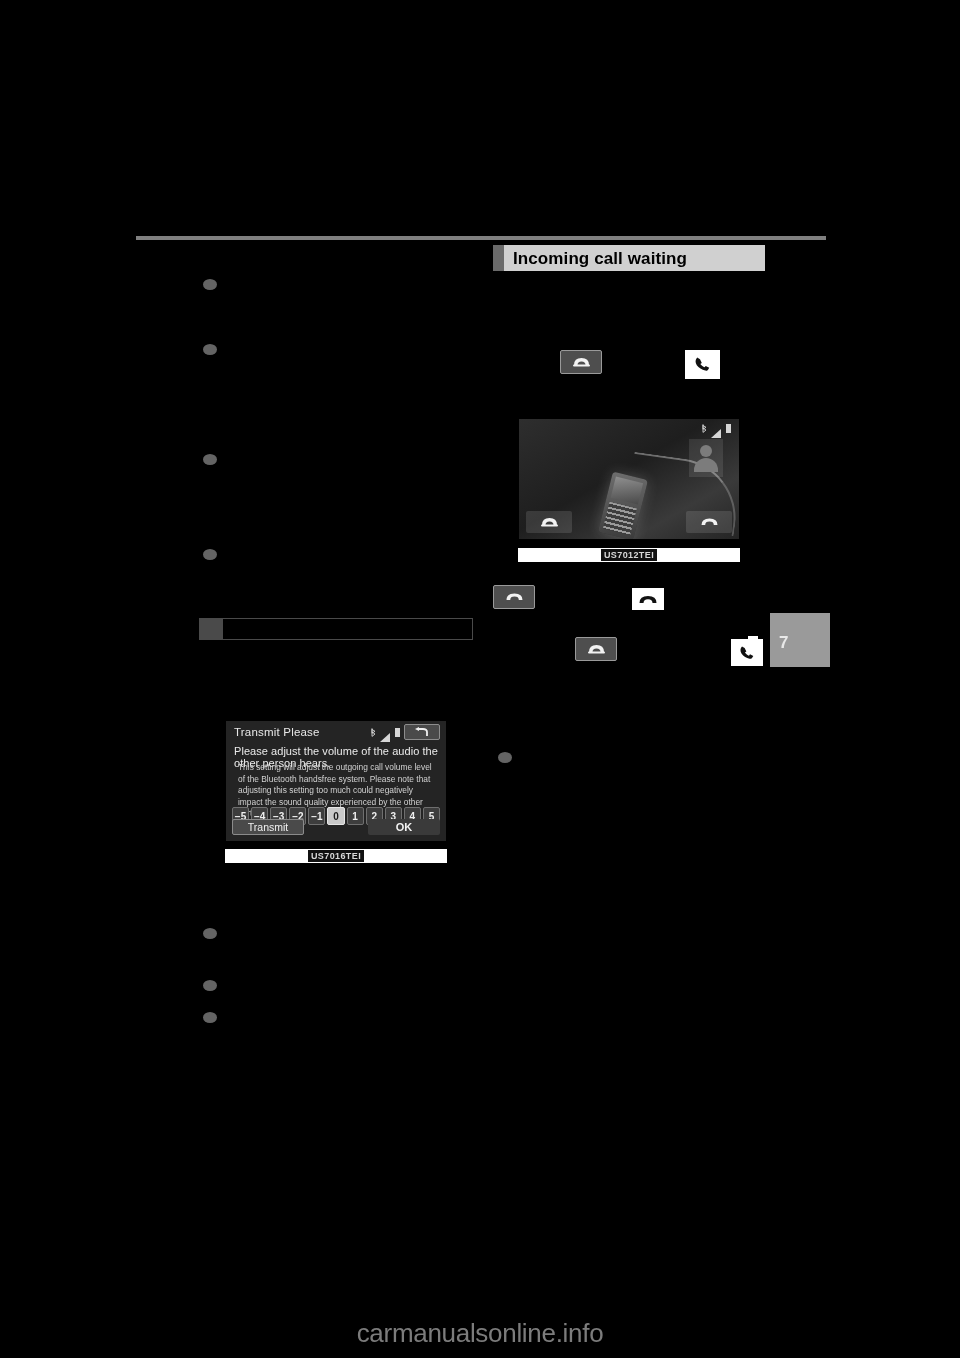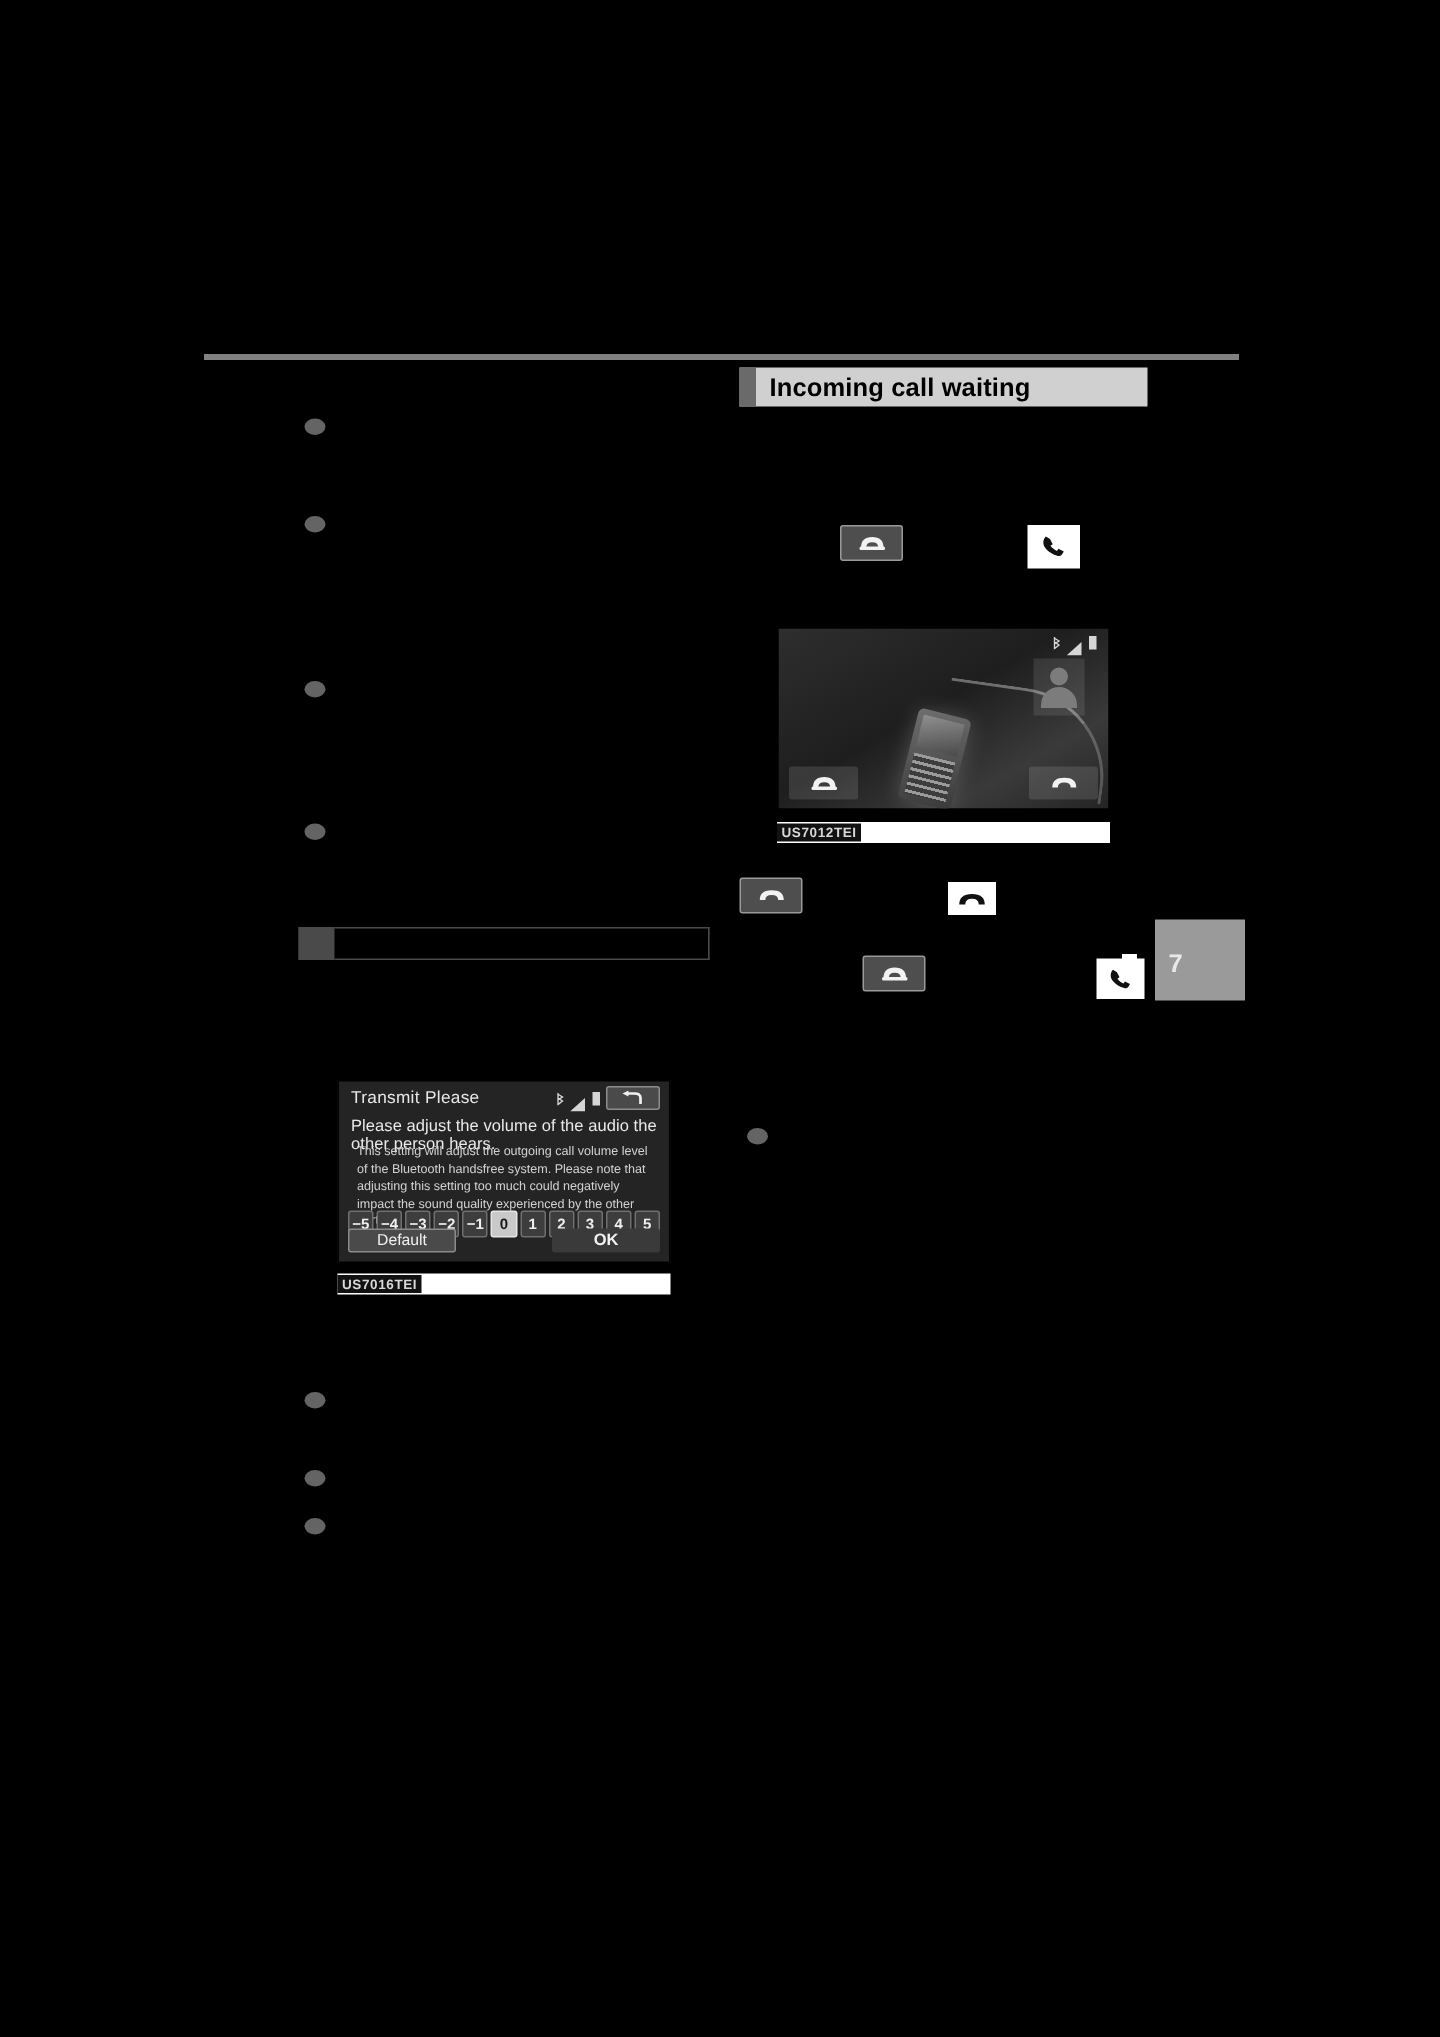--- a/index.html
+++ b/index.html
@@ -151,21 +151,21 @@
   }
   #shot-call .softkey {
     position: absolute; bottom: 6px; width: 46px; height: 22px;
     background: rgba(255,255,255,0.12); border-radius: 2px;
     display: flex; align-items: center; justify-content: center;
   }
   #shot-call .softkey.left { left: 7px; }
   #shot-call .softkey.right { right: 7px; }
   .shot-cap {
     position: absolute; background: #ffffff;
-    display: flex; align-items: center; justify-content: flex-start;
+    display: flex; align-items: center; justify-content: center;
   }
   .shot-cap .code {
     background: #111; color: #d8d8d8; font-size: 9px; font-weight: bold;
     letter-spacing: .4px; padding: 1px 3px;
   }
   #cap-call { left: 518px; top: 548px; width: 222px; height: 14px; }
 
   
   #shot-tv {
     left: 225px; top: 720px; width: 222px; height: 122px;
@@ -282,21 +282,21 @@
         <div class="sv">−2</div>
         <div class="sv">−1</div>
         <div class="sv sel">0</div>
         <div class="sv">1</div>
         <div class="sv">2</div>
         <div class="sv">3</div>
         <div class="sv">4</div>
         <div class="sv">5</div>
       </div>
 
-    <div class="tv-default">Default</div>
+    <div class="tv-default">Transmit</div>
     <div class="tv-ok">OK</div>
   </div>
   <div class="shot-cap" id="cap-tv">
     <span class="code">US7016TEI</span>
   </div>
 
   <div class="redacted" style="left:199px; top:872px; width:274px; height:44px;"></div>
 
   <div class="bullet" style="left:203px; top:928px;"></div>
   <div class="redacted" style="left:225px; top:918px; width:248px; height:48px;"></div>
@@ -398,13 +398,14 @@
   <div class="redacted" style="left:493px; top:672px; width:272px; height:62px;"></div>
 
   <div class="bullet" style="left:498px; top:752px;"></div>
   <div class="redacted" style="left:520px; top:742px; width:245px; height:46px;"></div>
 
   <div class="page-tab-stub"></div>
   <div class="page-tab">
     <span class="num">7</span>
   </div>
 
+  <div class="watermark">carmanualsonline.info</div>
 </div>
 
 </body></html>

